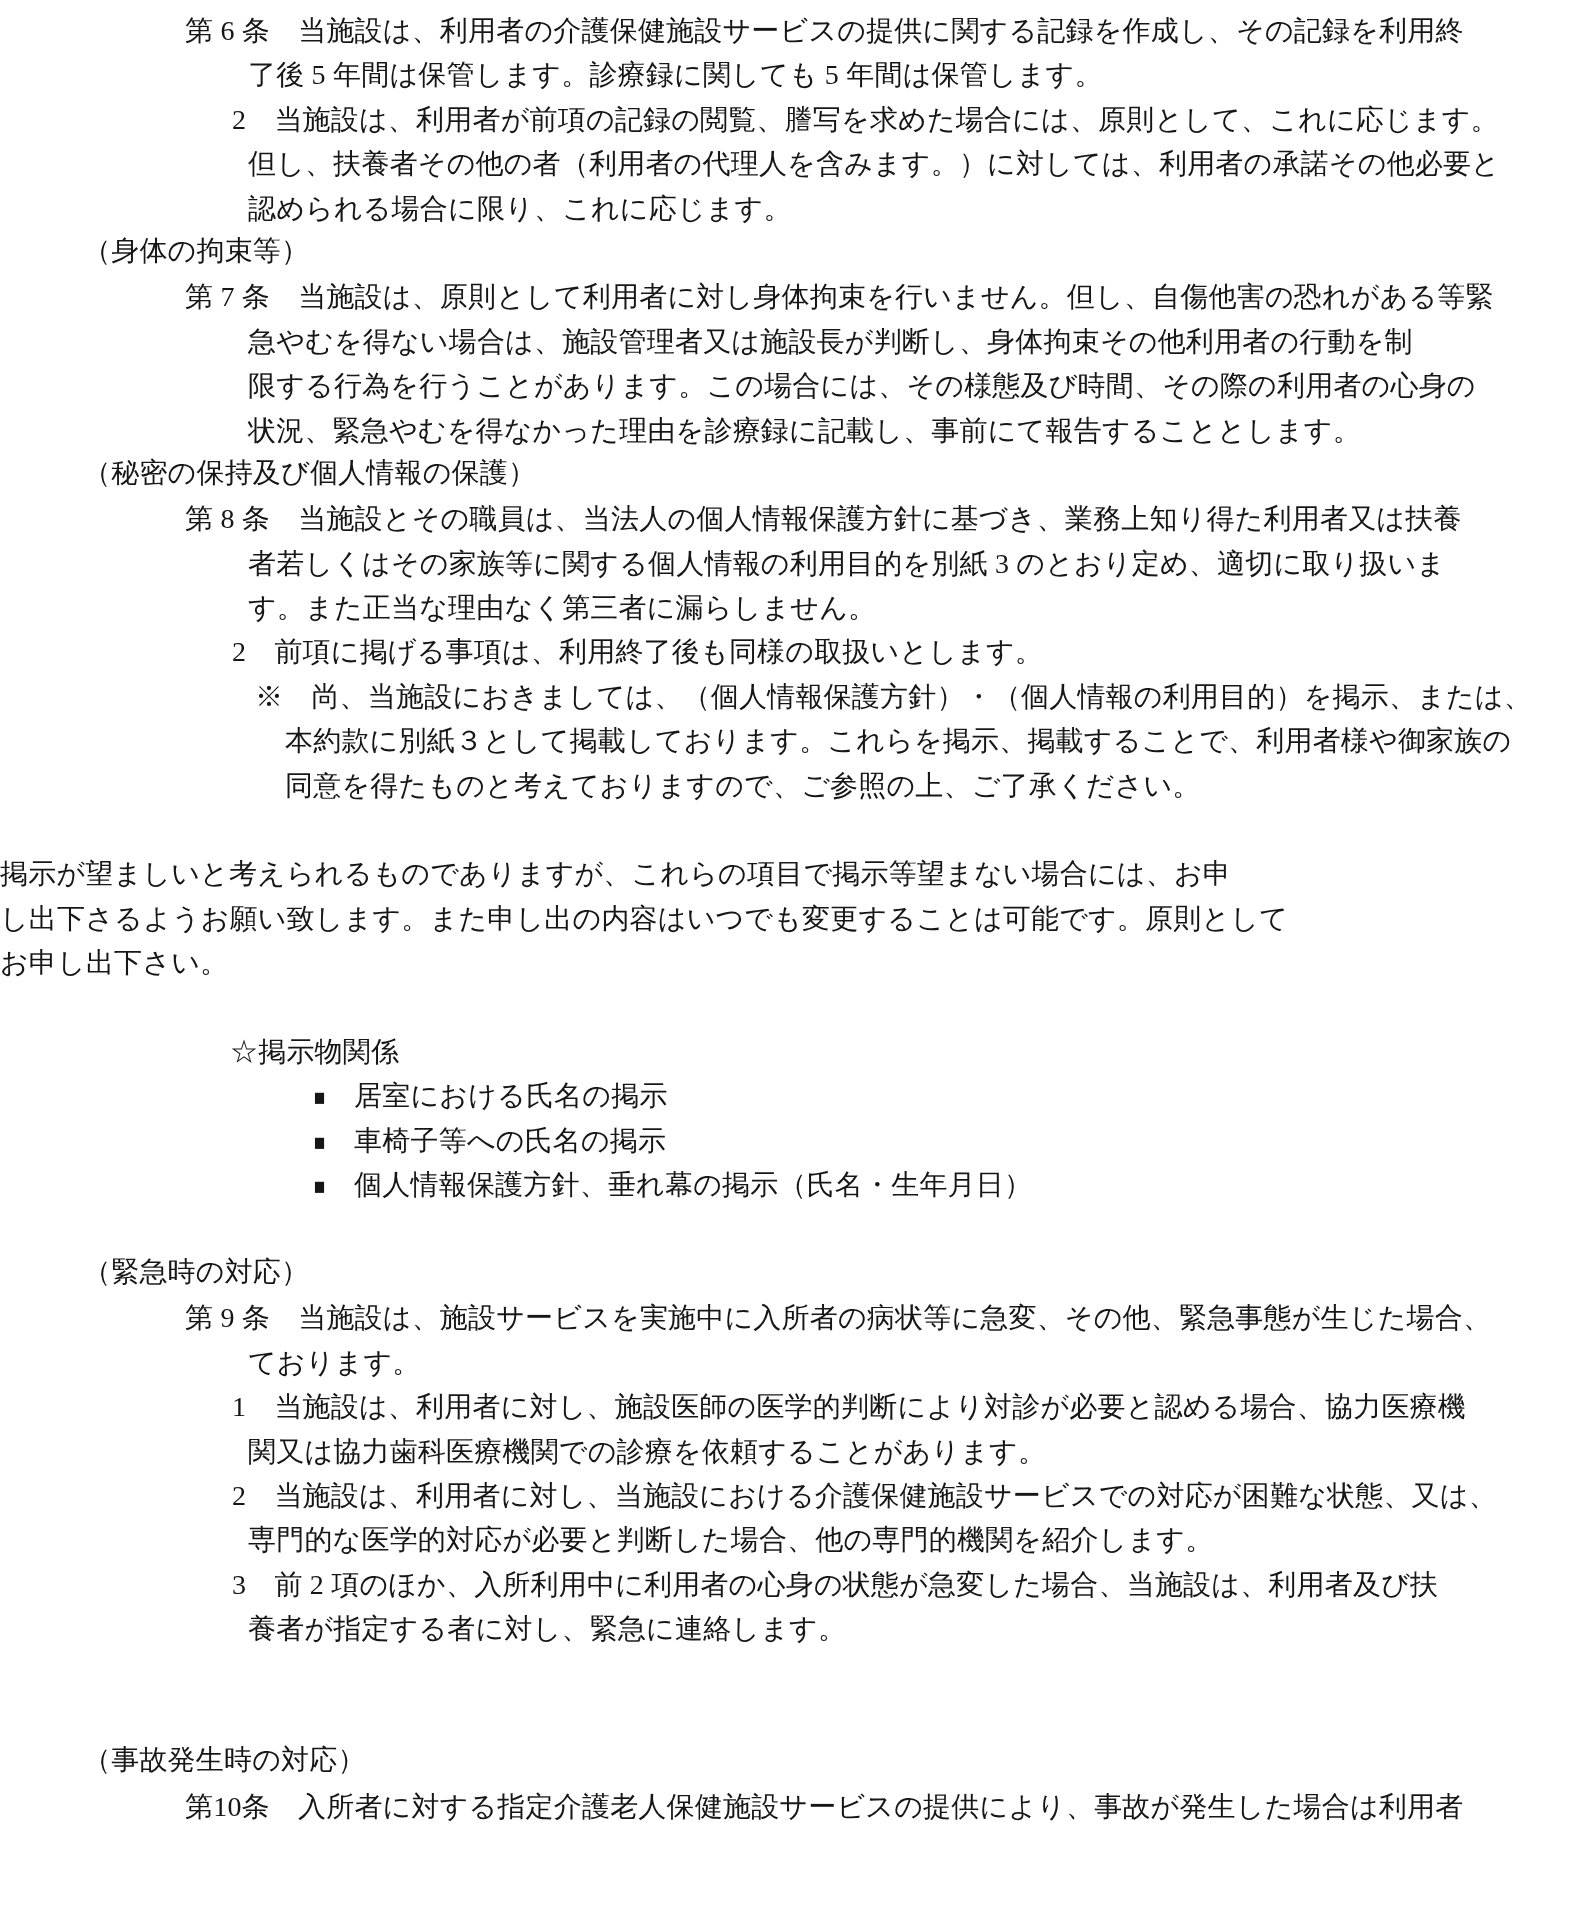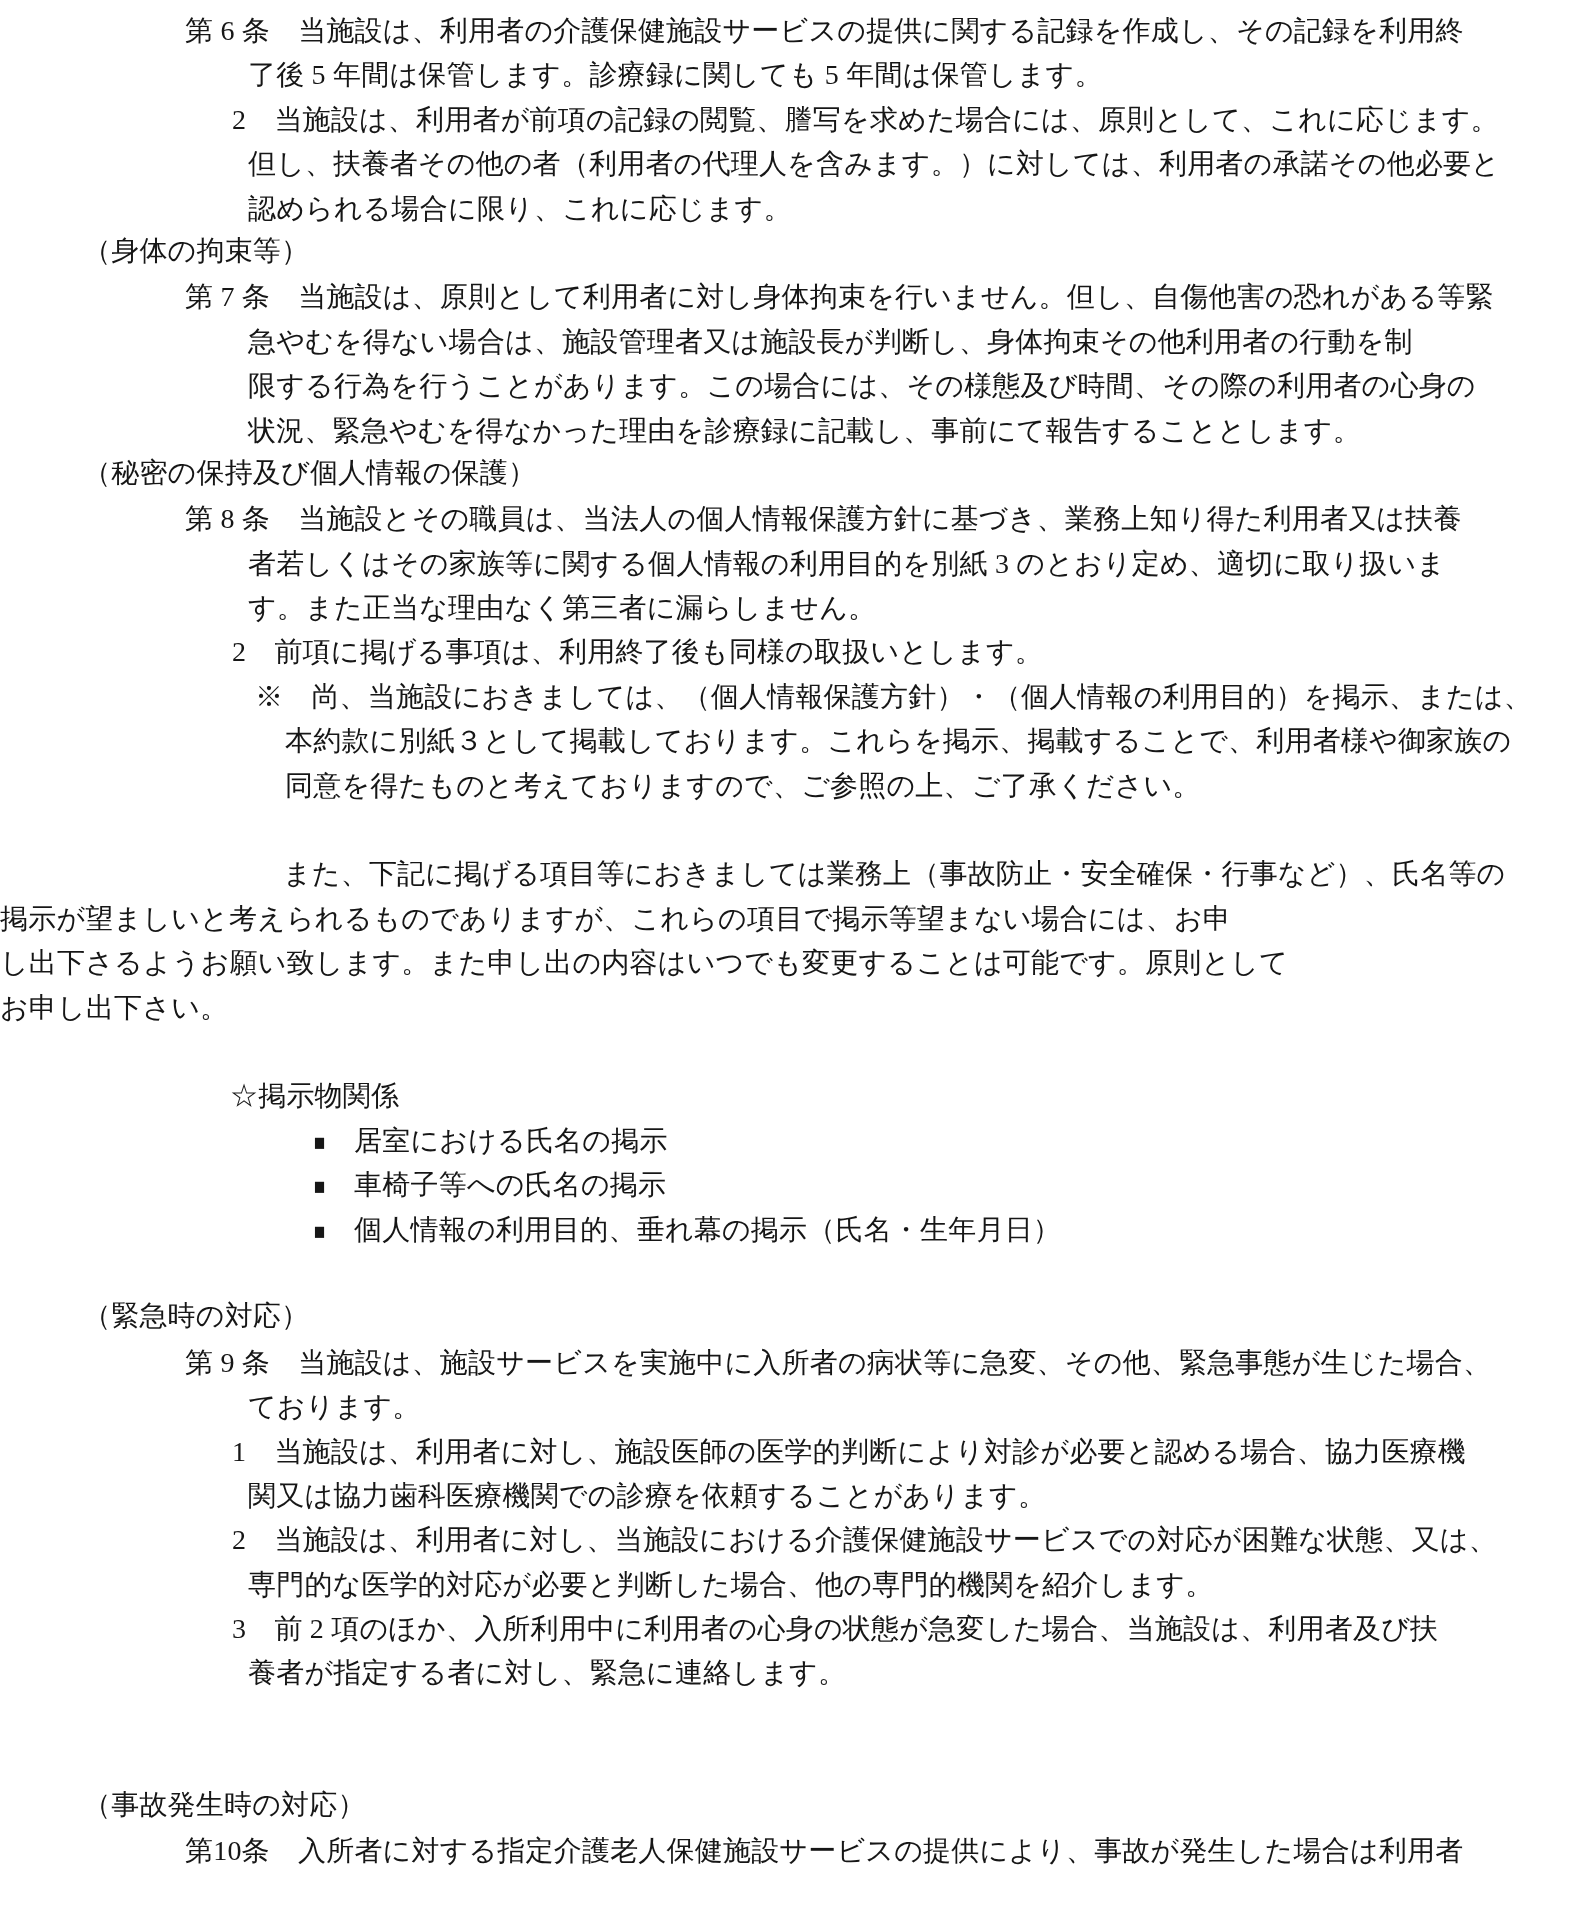--- a/index.html
+++ b/index.html
@@ -65,29 +65,28 @@
       <div class="ln cont">状況、緊急やむを得なかった理由を診療録に記載し、事前にて報告することとします。</div>
       <div class="ln heading">（秘密の保持及び個人情報の保護）</div>
       <div class="ln article">第 8 条　当施設とその職員は、当法人の個人情報保護方針に基づき、業務上知り得た利用者又は扶養</div>
       <div class="ln cont">者若しくはその家族等に関する個人情報の利用目的を別紙 3 のとおり定め、適切に取り扱いま</div>
       <div class="ln cont">す。また正当な理由なく第三者に漏らしません。</div>
       <div class="ln subitem">2　前項に掲げる事項は、利用終了後も同様の取扱いとします。</div>
       <div class="ln note">※　尚、当施設におきましては、（個人情報保護方針）・（個人情報の利用目的）を掲示、または、</div>
       <div class="ln note-cont">本約款に別紙３として掲載しております。これらを掲示、掲載することで、利用者様や御家族の</div>
       <div class="ln note-cont">同意を得たものと考えておりますので、ご参照の上、ご了承ください。</div>
       <div class="ln blank"></div>
-      <div class="ln para-first">また、下記に掲げる項目等におきましては業務上（事故防止・安全確保・行事など）、氏名等の</div>
       <div class="ln para-cont">掲示が望ましいと考えられるものでありますが、これらの項目で掲示等望まない場合には、お申</div>
       <div class="ln para-cont">し出下さるようお願い致します。また申し出の内容はいつでも変更することは可能です。原則として</div>
       <div class="ln para-cont">お申し出下さい。</div>
       <div class="ln blank"></div>
       <div class="ln star">☆掲示物関係</div>
       <div class="ln bullet"><span class="marker">■</span><span>居室における氏名の掲示</span></div>
       <div class="ln bullet"><span class="marker">■</span><span>車椅子等への氏名の掲示</span></div>
-      <div class="ln bullet"><span class="marker">■</span><span>個人情報の利用目的、垂れ幕の掲示（氏名・生年月日）</span></div>
+      <div class="ln bullet"><span class="marker">■</span><span>個人情報保護方針、垂れ幕の掲示（氏名・生年月日）</span></div>
       <div class="ln blank"></div>
       <div class="ln heading">（緊急時の対応）</div>
       <div class="ln article">第 9 条　当施設は、施設サービスを実施中に入所者の病状等に急変、その他、緊急事態が生じた場合、</div>
       <div class="ln cont">ております。</div>
       <div class="ln subitem">1　当施設は、利用者に対し、施設医師の医学的判断により対診が必要と認める場合、協力医療機</div>
       <div class="ln cont">関又は協力歯科医療機関での診療を依頼することがあります。</div>
       <div class="ln subitem">2　当施設は、利用者に対し、当施設における介護保健施設サービスでの対応が困難な状態、又は、</div>
       <div class="ln cont">専門的な医学的対応が必要と判断した場合、他の専門的機関を紹介します。</div>
       <div class="ln subitem">3　前 2 項のほか、入所利用中に利用者の心身の状態が急変した場合、当施設は、利用者及び扶</div>
       <div class="ln cont">養者が指定する者に対し、緊急に連絡します。</div>

